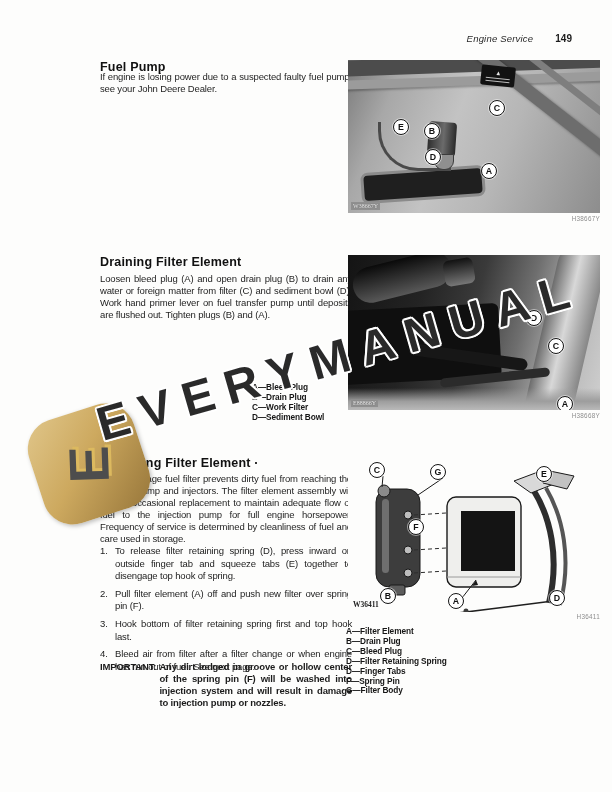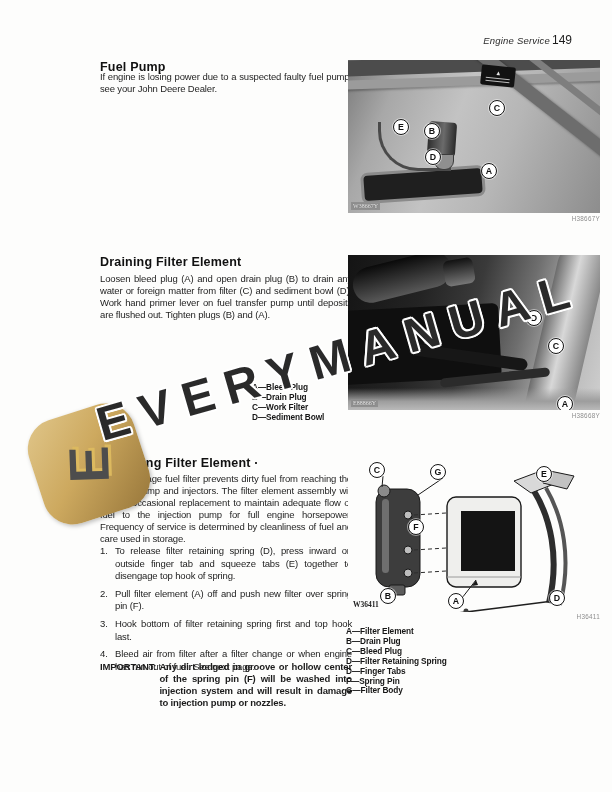--- a/index.html
+++ b/index.html
@@ -2,21 +2,21 @@
 <html><head>
 <meta charset="utf-8">
 <style>
   html,body{margin:0;padding:0;}
   body{width:612px;height:792px;background:#efefef;font-family:"Liberation Sans",sans-serif;}
   .page{position:relative;width:612px;height:792px;background:#fdfdfc;overflow:hidden;color:#1c1c1c;}
 
   
   .hdr{position:absolute;top:33px;right:40px;font-size:9.5px;}
   .hdr .sec{font-style:italic;color:#2a2a2a;letter-spacing:.2px;}
-  .hdr .pg{font-weight:normal;font-size:12px;margin-left:2px;}
+  .hdr .pg{font-weight:bold;font-size:10px;margin-left:22px;}
 
   
   .h1{position:absolute;font-size:12.5px;font-weight:bold;letter-spacing:.2px;color:#111;}
   .body-text{position:absolute;font-size:9.5px;line-height:12px;letter-spacing:-0.15px;color:#1e1e1e;width:252px;text-align:justify;}
   .legend{position:absolute;font-size:8.3px;font-weight:bold;line-height:9.9px;letter-spacing:-0.1px;color:#161616;}
   .steps{position:absolute;left:100px;top:545px;width:252px;}
   .step{display:flex;margin-bottom:5px;font-size:9.5px;line-height:12.6px;letter-spacing:-0.15px;}
   .step-num{width:15px;flex:none;}
   .step-text{flex:1;text-align:justify;}
   .important{position:absolute;left:100px;top:661px;width:252px;display:flex;font-weight:bold;font-size:9.5px;line-height:12px;letter-spacing:-0.15px;}

